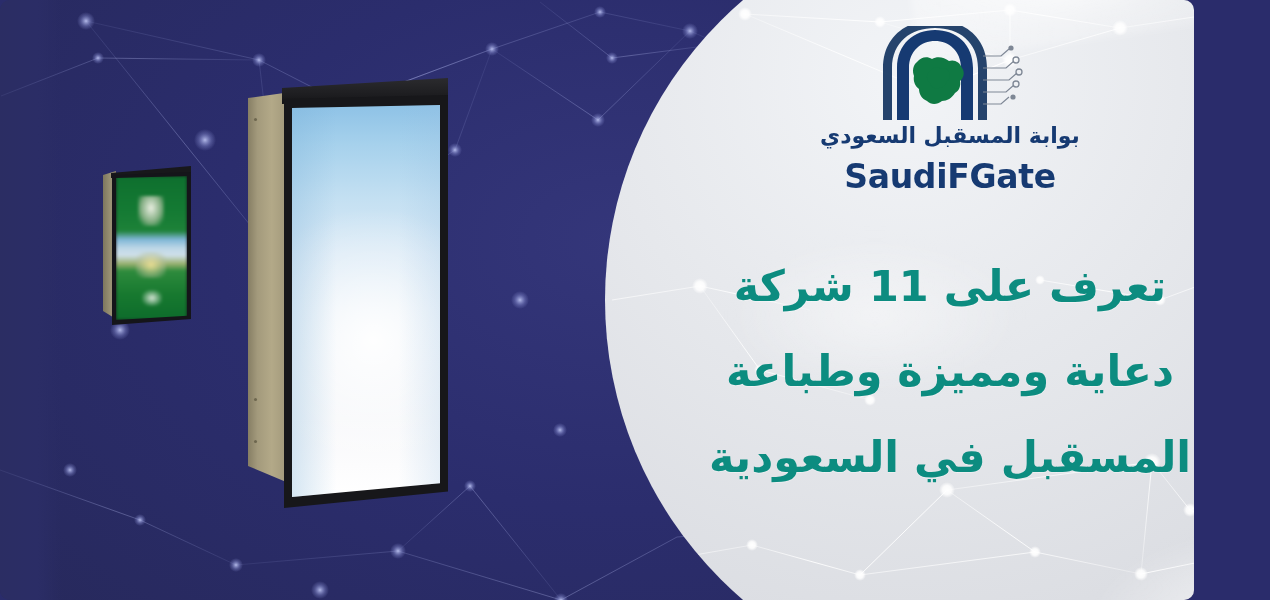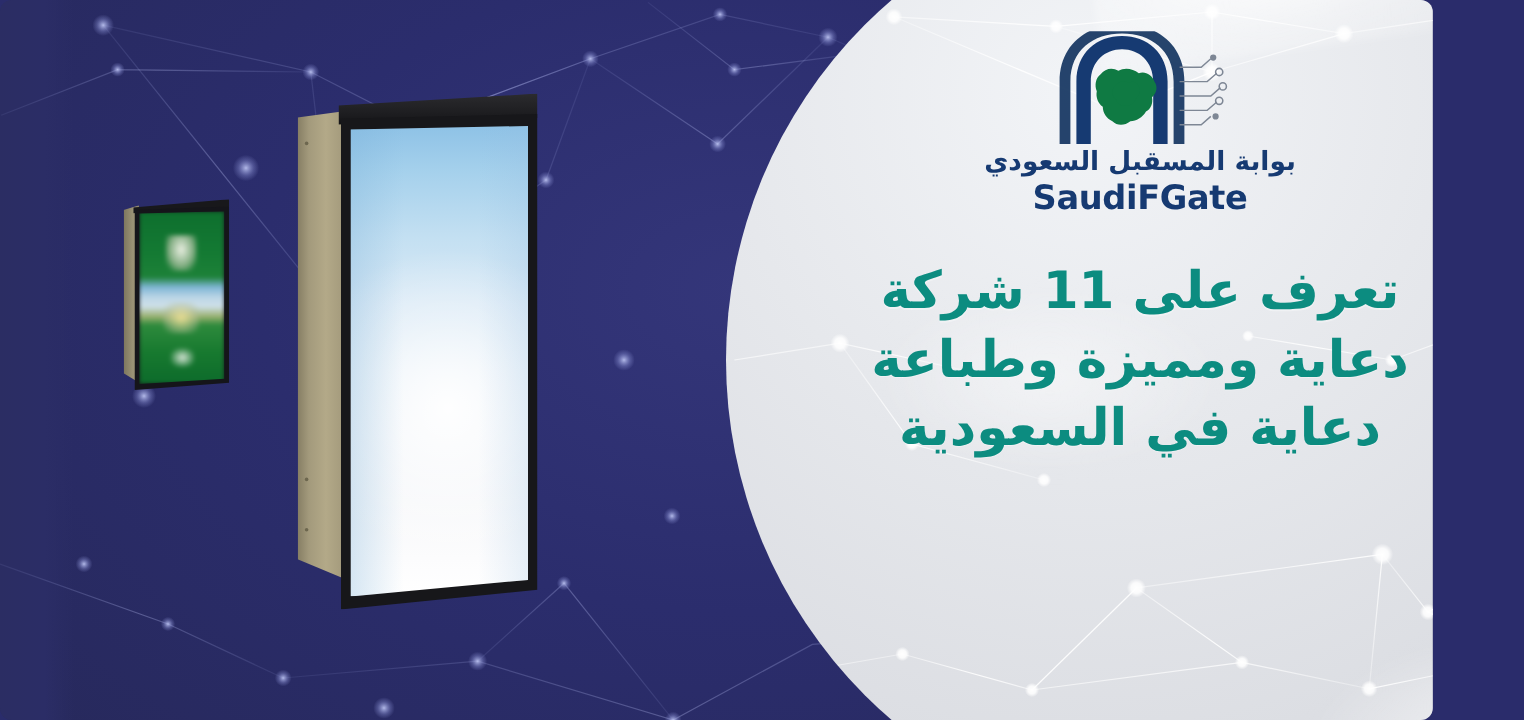--- a/index.html
+++ b/index.html
@@ -64,32 +64,32 @@
   }
 
   
   .logo { display:flex; flex-direction:column; align-items:center; width:100%; }
   .logo-mark { width:182px; height:96px; }
   .logo-ar {
     direction:rtl; font-size:22px; font-weight:bold; color:#163a72;
     letter-spacing:.2px; margin-top:2px; line-height:1.1;
   }
   .logo-en {
-    font-size:28px; font-weight:bold; color:#163a72;
-    letter-spacing:-.3px; margin-top:1px; line-height:1.12;
+    font-size:33px; font-weight:bold; color:#163a72;
+    letter-spacing:-.3px; margin-top:11px; line-height:1.12;
   }
 
   
   .headline {
     direction:rtl; text-align:center; color:#0c8c80;
     font-size:43px; font-weight:bold; line-height:1.33;
     margin-top:34px; width:580px; letter-spacing:0px;
     text-shadow:0 1px 0 rgba(255,255,255,.35);
   }
-  .headline .ln { display:block; white-space:nowrap; }
+  .headline .ln { display:block; white-space:nowrap;margin-top:28px; }
 
   
   .kiosk-big { position:absolute; left:248px; top:78px; width:200px; height:430px; }
   .kiosk-big .side {
     position:absolute; left:0; top:14px; width:43px; height:392px;
     background:linear-gradient(to right,#867e64 0%,#a39a7c 22%,#b3a988 55%,#9e9578 100%);
     clip-path:polygon(0 6px, 100% 0, 100% 100%, 0 calc(100% - 18px));
   }
   .kiosk-big .side::after{
     content:""; position:absolute; left:6px; top:26px; width:3px; height:3px;
@@ -309,21 +309,21 @@
           <circle cx="157" cy="58" r="3"></circle>
         </g>
       </svg>
       <div class="logo-ar">بوابة المسقبل السعودي</div>
       <div class="logo-en">SaudiFGate</div>
     </div>
 
     <div class="headline">
       <span class="ln">تعرف على 11 شركة</span>
       <span class="ln">دعاية ومميزة وطباعة</span>
-      <span class="ln">دعاية في السعودية</span>
+      <span class="ln">المسقبل في السعودية</span>
     </div>
   </div>
 
   <div class="kiosk-big">
     <div class="side"></div>
     <div class="topcap"></div>
     <div class="frame"></div>
     <div class="screen"></div>
   </div>
 

